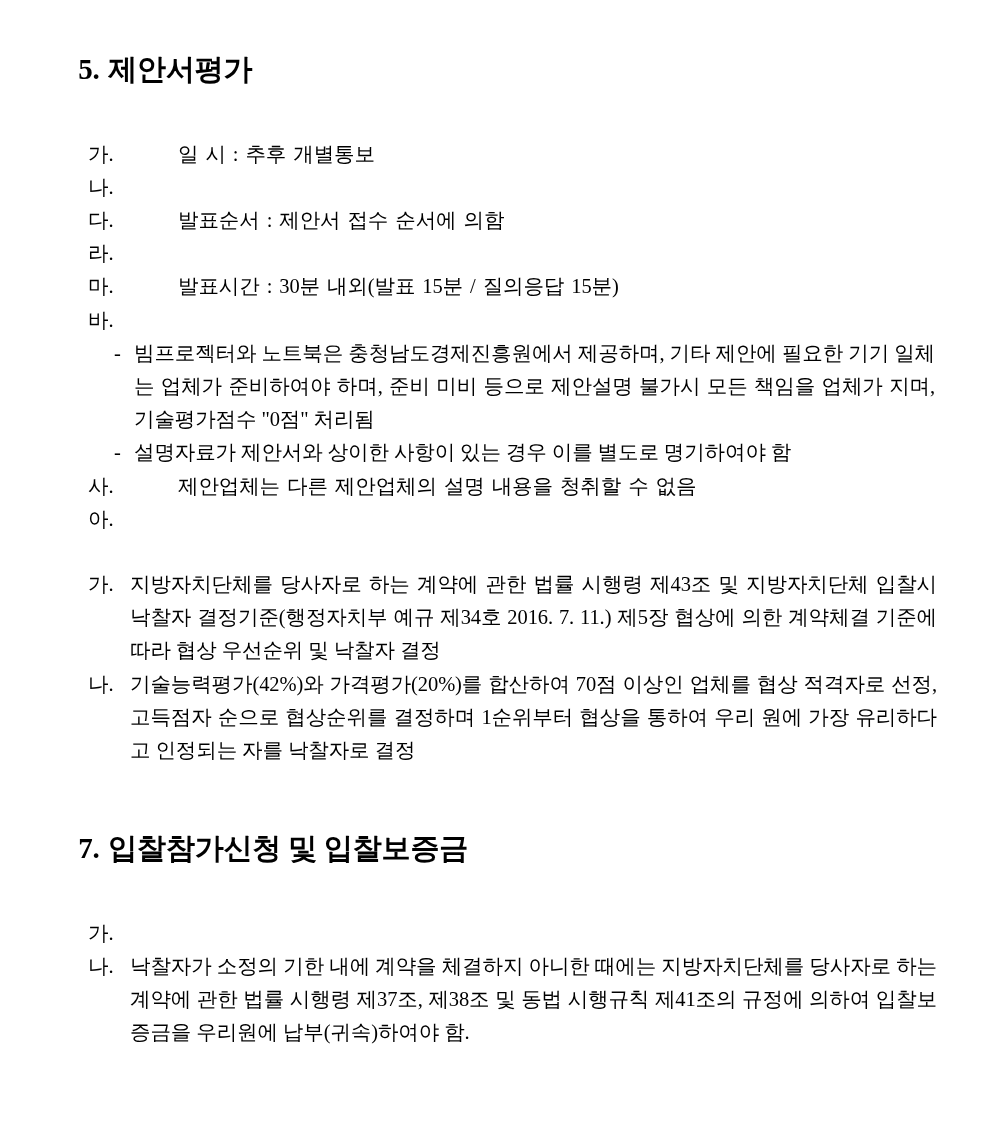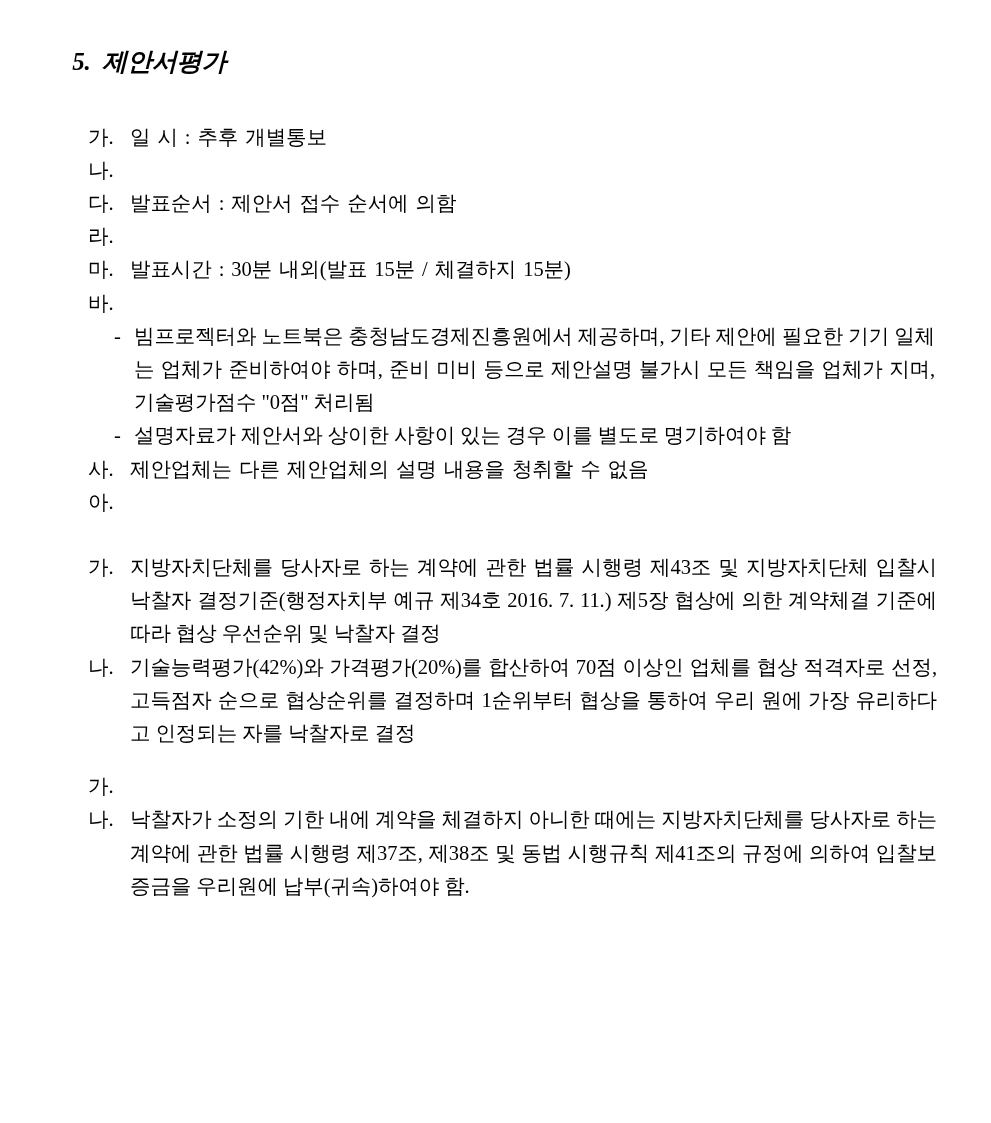--- a/index.html
+++ b/index.html
@@ -19,28 +19,27 @@
     padding: 8px 36px 0 36px;
     box-sizing: border-box;
     width: 991px;
   }
 
   
   .section {
     margin-bottom: 6px;
   }
   .section-title {
-    font-size: 25px;
+    font-size: 29px;
     font-weight: bold;
     letter-spacing: -0.2px;
     margin: 0 0 6px 0;
     padding-left: 30px;
     line-height: 1.42;
     white-space: pre;
-    font-style: italic;
   }
   .section-title .num {
     display: inline-block;
     width: 30px;
     margin-left: -30px;
   }
 
   
   .item {
     display: flex;
@@ -60,20 +59,21 @@
   .item .body {
     flex: 1 1 auto;
     padding-right: 18px;
   }
   .item .body.justify {
     text-align: justify;
     text-align-last: left;
   }
   .item .body.spaced {
     word-spacing: 2px;
+    margin-left: 48px;
   }
 
   
   .subitem {
     display: flex;
     align-items: flex-start;
     font-size: 20.5px;
     line-height: 1.62;
     letter-spacing: -0.1px;
   }
@@ -113,21 +113,21 @@
     </div>
     <div class="item">
       <span class="marker">다.</span>
       <span class="body spaced">발표순서 : 제안서 접수 순서에 의함</span>
     </div>
     <div class="item">
       <span class="marker">라.</span>
     </div>
     <div class="item">
       <span class="marker">마.</span>
-      <span class="body spaced">발표시간 : 30분 내외(발표 15분 / 체결하지 15분)</span>
+      <span class="body spaced">발표시간 : 30분 내외(발표 15분 / 질의응답 15분)</span>
     </div>
     <div class="item">
       <span class="marker">바.</span>
     </div>
 
     <div class="subitem">
       <span class="dash">-</span>
       <span class="body">빔프로젝터와 노트북은 충청남도경제진흥원에서 제공하며, 기타 제안에 필요한 기기 일체는 업체가 준비하여야 하며, 준비 미비 등으로 제안설명 불가시 모든 책임을 업체가 지며, 기술평가점수 "0점" 처리됨</span>
     </div>
     <div class="subitem">
@@ -154,20 +154,23 @@
     </div>
     <div class="item">
       <span class="marker">나.</span>
       <span class="body justify">기술능력평가(42%)와 가격평가(20%)를 합산하여 70점 이상인 업체를 협상 적격자로 선정, 고득점자 순으로 협상순위를 결정하며 1순위부터 협상을 통하여 우리 원에 가장 유리하다고 인정되는 자를 낙찰자로 결정</span>
     </div>
   </div>
 
   <div class="gap-md"></div>
 
   <div class="section">
+    <div class="section-title">
+      <span class="num">7.</span><span>입찰참가신청 및 입찰보증금</span>
+    </div>
 
     <div class="item">
       <span class="marker">가.</span>
     </div>
     <div class="item">
       <span class="marker">나.</span>
       <span class="body justify">낙찰자가 소정의 기한 내에 계약을 체결하지 아니한 때에는 지방자치단체를 당사자로 하는 계약에 관한 법률 시행령 제37조, 제38조 및 동법 시행규칙 제41조의 규정에 의하여 입찰보증금을 우리원에 납부(귀속)하여야 함.</span>
     </div>
   </div>
 

